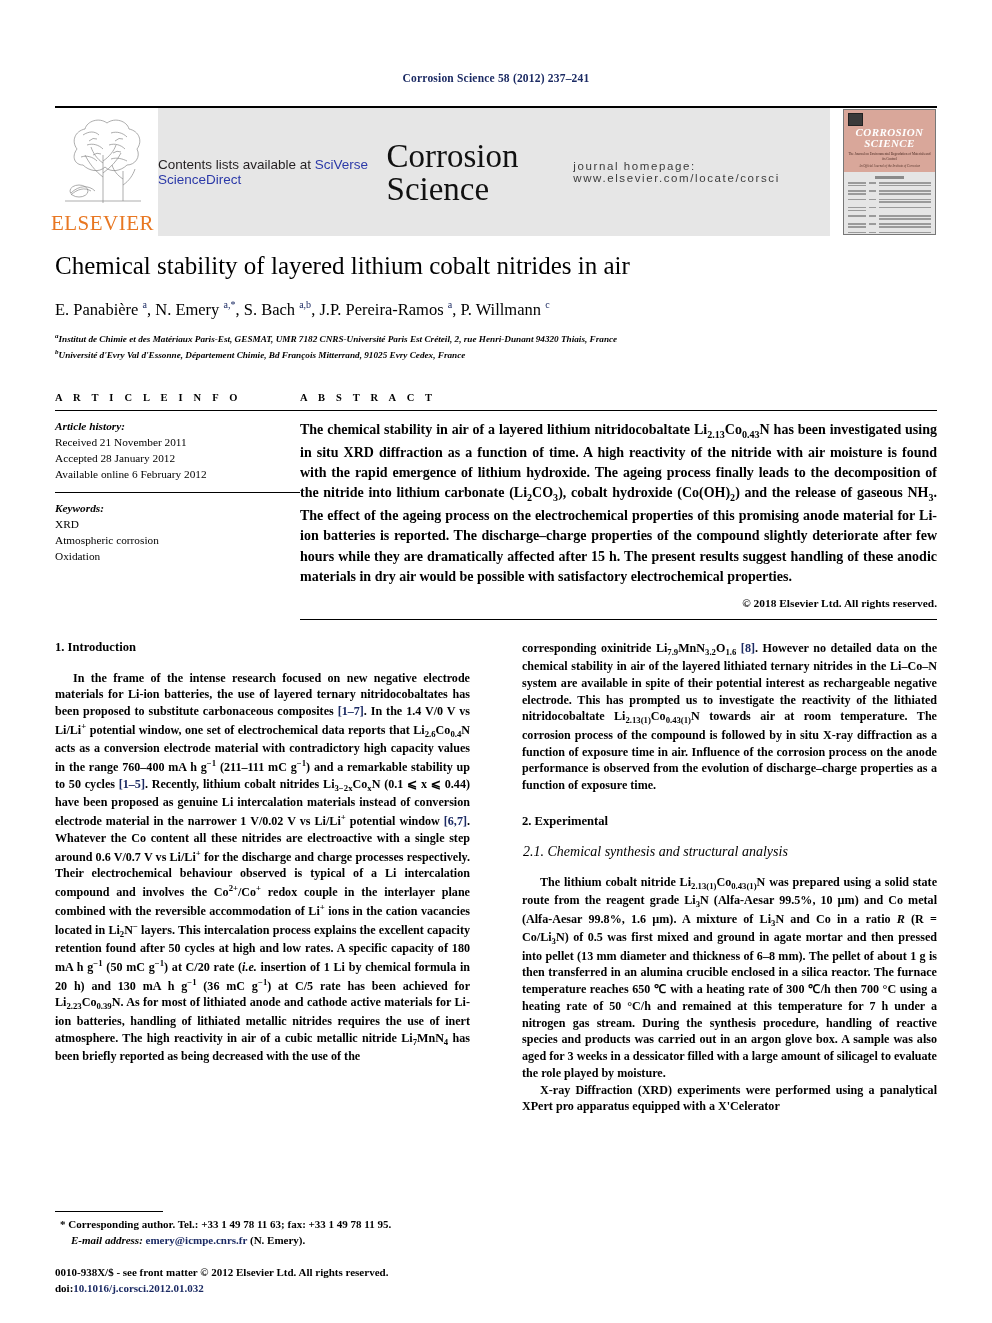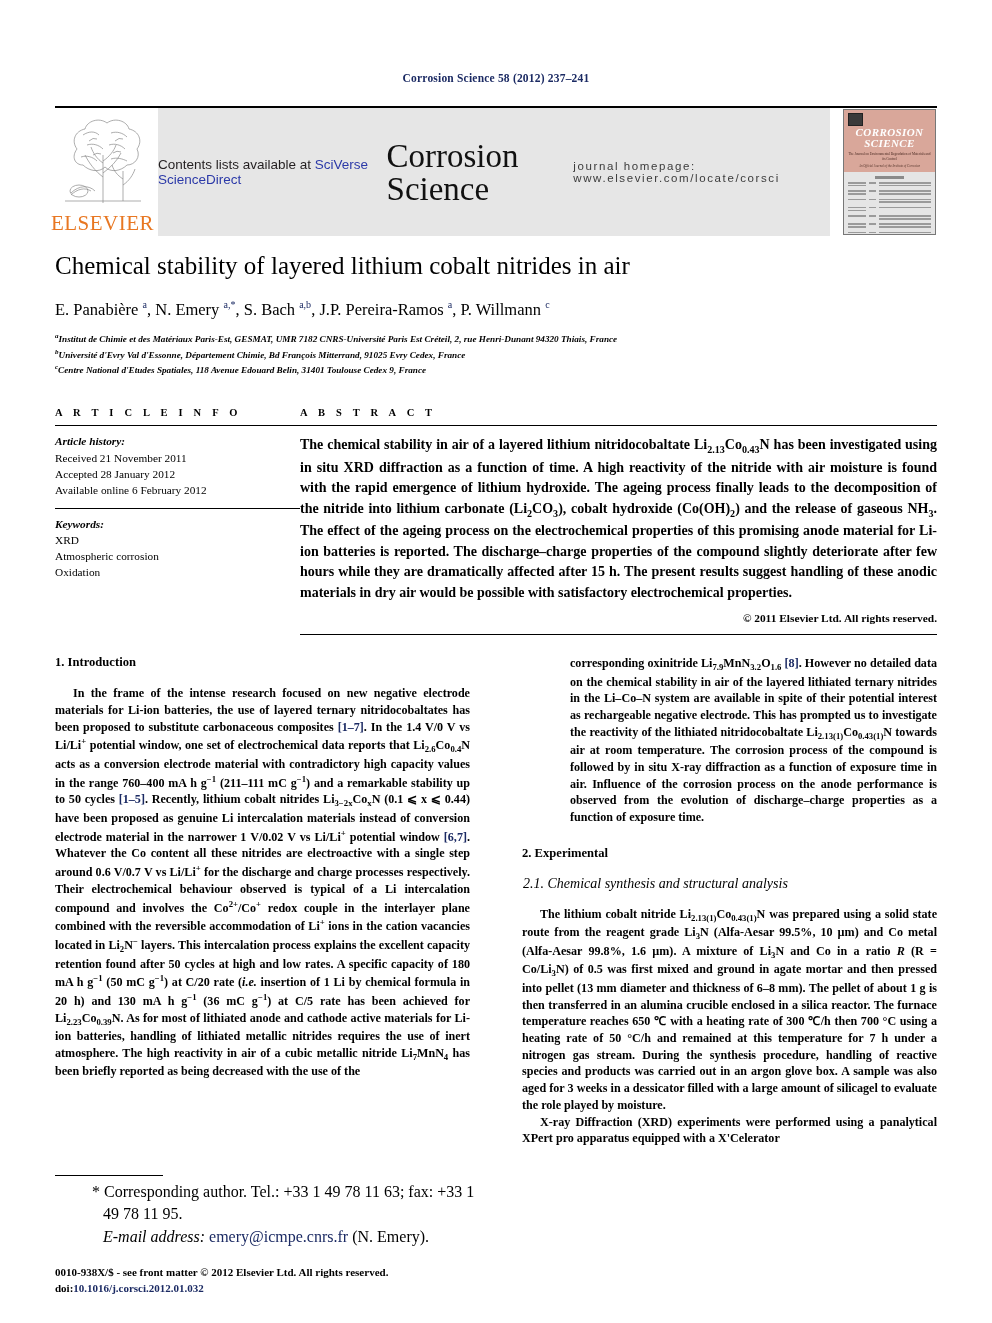--- a/index.html
+++ b/index.html
@@ -283,42 +283,41 @@
     margin: 0 0 14px 1px;
   }
   p.para {
     margin: 0 0 0 0;
     font-size: 12.1px;
     line-height: 1.385;
     text-align: justify;
     text-indent: 18px;
     font-weight: bold;
   }
-  p.para.cont { text-indent: 0; margin-left: 48px; }
+  p.para.cont { text-indent: 0; }
   .ref { color: #1b2a63; }
 
   
   .footnote-area {
     position: absolute;
     left: 55px;
     bottom: 26px;
     width: 420px;
   }
   .fn-rule {
     border-top: 1px solid #000;
     width: 108px;
     margin-bottom: 5px;
   }
   .fn-line {
-    font-size: 16px;
+    font-size: 11px;
     line-height: 1.4;
-    font-weight: normal;
+    font-weight: bold;
     padding-left: 16px;
     text-indent: -11px;
-    margin-left: 32px;
   }
   .fn-line .em { font-style: italic; }
   .fn-link { color: #1b2a63; }
   .issn-block {
     margin-top: 17px;
     font-size: 11px;
     font-weight: bold;
     line-height: 1.45;
   }
   .issn-block .doi { color: #1b2a63; }
@@ -461,21 +460,20 @@
       </div>
     </div>
   </div>
 
   <div class="title-block">
     <h1 class="paper-title">Chemical stability of layered lithium cobalt nitrides in air</h1>
     <div class="authors">E. Panabière <sup>a</sup>, N. Emery <sup>a,*</sup>, S. Bach <sup>a,b</sup>, J.P. Pereira-Ramos <sup>a</sup>, P. Willmann <sup>c</sup></div>
     <div>
       <div class="affil"><sup>a</sup><span>Institut de Chimie et des Matériaux Paris-Est, GESMAT, UMR 7182 CNRS-Université Paris Est Créteil, 2, rue Henri-Dunant 94320 Thiais, France</span></div>
       <div class="affil"><sup>b</sup><span>Université d'Evry Val d'Essonne, Département Chimie, Bd François Mitterrand, 91025 Evry Cedex, France</span></div>
-      <div class="affil"><sup>c</sup><span>Centre National d'Etudes Spatiales, 118 Avenue Edouard Belin, 31401 Toulouse Cedex 9, France</span></div>
     </div>
   </div>
 
   <div class="info-abstract">
 
     <div class="col-info">
       <div class="sec-head">A R T I C L E   I N F O</div>
       <div class="rule"></div>
       <div class="info-group">
         <div class="lbl">Article history:</div>
@@ -489,21 +487,21 @@
         <div>XRD</div>
         <div>Atmospheric corrosion</div>
         <div>Oxidation</div>
       </div>
     </div>
 
     <div class="col-abstract">
       <div class="sec-head">A B S T R A C T</div>
       <div class="rule"></div>
       <div class="abstract-body">The chemical stability in air of a layered lithium nitridocobaltate Li<sub>2.13</sub>Co<sub>0.43</sub>N has been investigated using in situ XRD diffraction as a function of time. A high reactivity of the nitride with air moisture is found with the rapid emergence of lithium hydroxide. The ageing process finally leads to the decomposition of the nitride into lithium carbonate (Li<sub>2</sub>CO<sub>3</sub>), cobalt hydroxide (Co(OH)<sub>2</sub>) and the release of gaseous NH<sub>3</sub>. The effect of the ageing process on the electrochemical properties of this promising anode material for Li-ion batteries is reported. The discharge–charge properties of the compound slightly deteriorate after few hours while they are dramatically affected after 15 h. The present results suggest handling of these anodic materials in dry air would be possible with satisfactory electrochemical properties.</div>
-      <div class="copyright">© 2011 Elsevier Ltd. All rights reserved.</div>
+      <div class="copyright">© 2018 Elsevier Ltd. All rights reserved.</div>
       <div class="abstract-bottom-rule"></div>
     </div>
   </div>
 
   <div class="body-cols">
 
     <div class="bcol">
       <h2 class="sec">1. Introduction</h2>
       <p class="para">In the frame of the intense research focused on new negative electrode materials for Li-ion batteries, the use of layered ternary nitridocobaltates has been proposed to substitute carbonaceous composites <span class="ref">[1–7]</span>. In the 1.4 V/0 V vs Li/Li<sup>+</sup> potential window, one set of electrochemical data reports that Li<sub>2.6</sub>Co<sub>0.4</sub>N acts as a conversion electrode material with contradictory high capacity values in the range 760–400 mA h g<sup>−1</sup> (211–111 mC g<sup>−1</sup>) and a remarkable stability up to 50 cycles <span class="ref">[1–5]</span>. Recently, lithium cobalt nitrides Li<sub>3−2x</sub>Co<sub>x</sub>N (0.1 ⩽ x ⩽ 0.44) have been proposed as genuine Li intercalation materials instead of conversion electrode material in the narrower 1 V/0.02 V vs Li/Li<sup>+</sup> potential window <span class="ref">[6,7]</span>. Whatever the Co content all these nitrides are electroactive with a single step around 0.6 V/0.7 V vs Li/Li<sup>+</sup> for the discharge and charge processes respectively. Their electrochemical behaviour observed is typical of a Li intercalation compound and involves the Co<sup>2+</sup>/Co<sup>+</sup> redox couple in the interlayer plane combined with the reversible accommodation of Li<sup>+</sup> ions in the cation vacancies located in Li<sub>2</sub>N<sup>−</sup> layers. This intercalation process explains the excellent capacity retention found after 50 cycles at high and low rates. A specific capacity of 180 mA h g<sup>−1</sup> (50 mC g<sup>−1</sup>) at C/20 rate (<i>i.e.</i> insertion of 1 Li by chemical formula in 20 h) and 130 mA h g<sup>−1</sup> (36 mC g<sup>−1</sup>) at C/5 rate has been achieved for Li<sub>2.23</sub>Co<sub>0.39</sub>N. As for most of lithiated anode and cathode active materials for Li-ion batteries, handling of lithiated metallic nitrides requires the use of inert atmosphere. The high reactivity in air of a cubic metallic nitride Li<sub>7</sub>MnN<sub>4</sub> has been briefly reported as being decreased with the use of the</p>
     </div>

